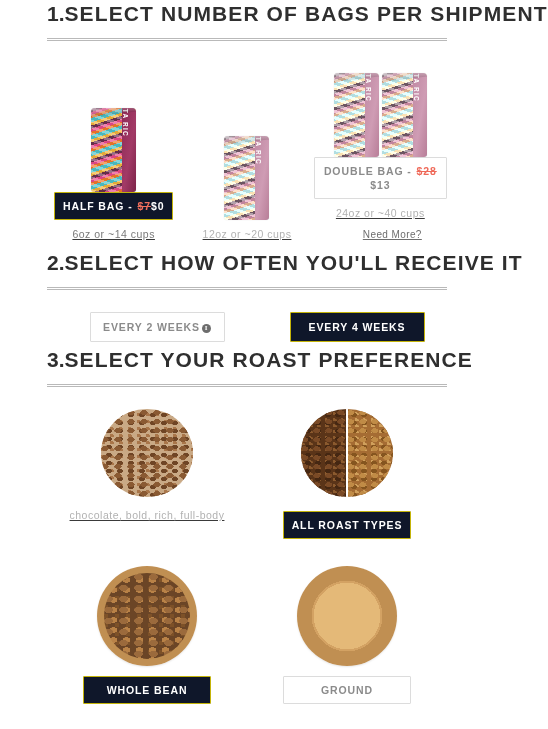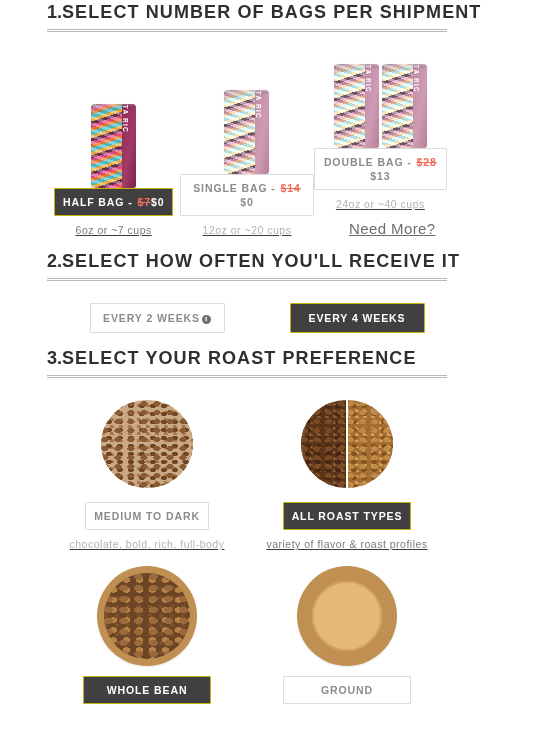--- a/index.html
+++ b/index.html
@@ -10,26 +10,26 @@
     background: #ffffff;
     font-family: "Liberation Sans", sans-serif;
     color: #3a3a3a;
     overflow: hidden;
   }
   .page { position: relative; width: 548px; height: 729px; background:#fff; }
 
   
   .section { position: absolute; left: 47px; width: 400px; }
   .sec-head {
-    font-size: 18px;
+    font-size: 21px;
     font-weight: 700;
     letter-spacing: 1.1px;
     color: #2f2f2f;
     text-transform: uppercase;
-    padding-bottom: 6px;
+    padding-bottom: 12px;
     border-bottom: 3px double #b9b9b9;
     white-space: nowrap;
   }
   .sec-head .num { letter-spacing: 0; }
 
   
   .opts { display: flex; width: 400px; }
   .opt { flex: 1 1 0; text-align: center; position: relative; text-decoration: underline; }
 
   
@@ -41,42 +41,42 @@
     font-size: 10.5px;
     font-weight: 700;
     letter-spacing: 0.9px;
     text-transform: uppercase;
     padding: 6px 8px;
     line-height: 1.35;
     cursor: pointer;
     border-radius: 1px;
   }
   .btn.sel {
-    background: #404040;
+    background: #0f172a;
     border-color: #c4b409;
     color: #ffffff;
   }
   .btn .old {
     color: #ef6a5a;
     text-decoration: line-through;
     margin-left: 1px;
   }
   .btn.sel .old { color: #f2705e; }
   .sub {
     font-size: 10.5px;
     color: #b2b2b2;
     letter-spacing: 0.5px;
     margin-top: 7px;
     line-height: 1.35;
   }
   .opt.sel .sub { color: #7a7a7a; }
   .needmore {
     display: inline-block;
     margin-top: 8px;
-    font-size: 15px;
+    font-size: 10px;
     color: #6e6e6e;
     letter-spacing: 0.4px;
     text-decoration: underline;
     cursor: pointer;
     margin-left: 24px;
   }
 
   .info-dot {
     display: inline-block;
     width: 9px; height: 9px;
@@ -269,34 +269,33 @@
         <div class="bagwrap">
           <div class="bag">
             <div class="pattern"></div>
             <div class="side">
               <span>COSTA RIC</span>
             </div>
             <div class="top"></div>
           </div>
         </div>
         <button class="btn sel"><span>HALF BAG - </span><span class="old">$7</span><span>$0</span></button>
-        <div class="sub">6oz or ~7 cups</div>
+        <div class="sub">6oz or ~14 cups</div>
       </div>
 
       <div class="opt">
         <div class="bagwrap">
           <div class="bag pale">
             <div class="pattern"></div>
             <div class="side">
               <span>COSTA RIC</span>
             </div>
             <div class="top"></div>
           </div>
         </div>
-        <button class="btn"><span>SINGLE BAG - </span><span class="old">$14</span> <span>$0</span></button>
         <div class="sub">12oz or ~20 cups</div>
       </div>
 
       <div class="opt">
         <div class="bagwrap">
           <div class="bagpair">
             <div class="bag pale">
               <div class="pattern"></div>
               <div class="side">
                 <span>COSTA RIC</span>
@@ -338,38 +337,34 @@
     <div class="sec-head">
       <span class="num">3.</span><span>SELECT YOUR ROAST PREFERENCE</span>
     </div>
     <div class="opts">
 
 
       <div class="opt">
         <div class="beanwrap">
           <div class="beans dark"></div>
         </div>
-        <div class="btnrow">
-          <button class="btn">MEDIUM TO DARK</button>
-        </div>
         <div class="sub">chocolate, bold, rich, full-body</div>
       </div>
 
       <div class="opt sel">
         <div class="beanwrap">
           <div class="beans split">
             <div class="half l"></div>
             <div class="half r"></div>
             <div class="seam"></div>
           </div>
         </div>
         <div class="btnrow">
           <button class="btn sel">ALL ROAST TYPES</button>
         </div>
-        <div class="sub">variety of flavor &amp; roast profiles</div>
       </div>
 
     </div>
   </div>
 
   <div class="section" id="sec4">
     <div class="opts">
 
       <div class="opt sel">
         <div class="bowlwrap">

